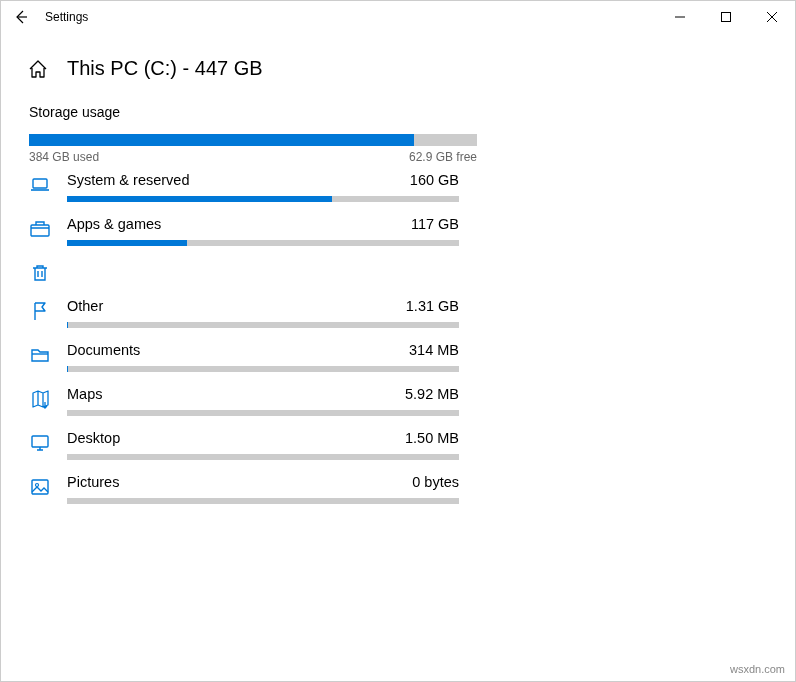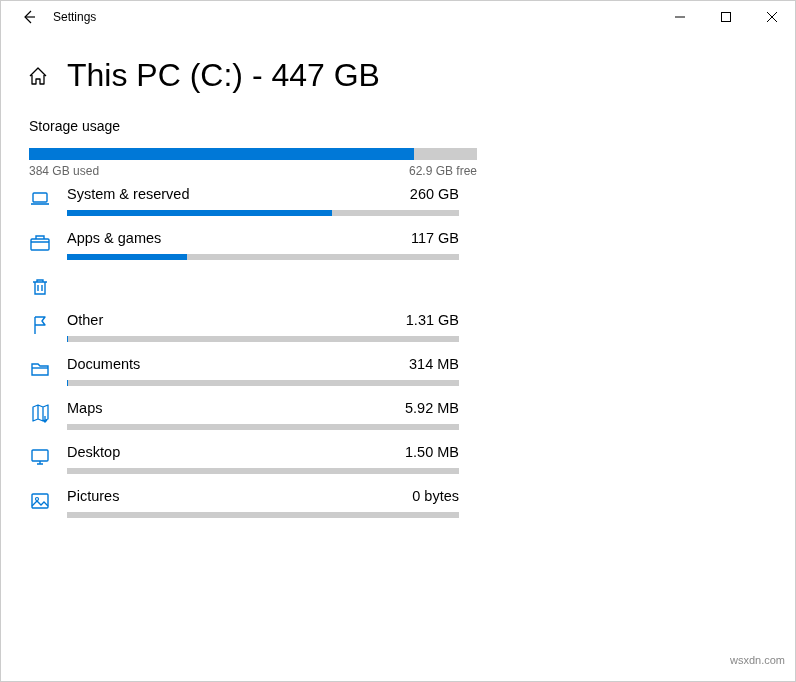--- a/index.html
+++ b/index.html
@@ -9,21 +9,20 @@
       width: 796px;
       height: 682px;
       position: relative;
       overflow: hidden;
       border: 1px solid #ccc;
     }
     .titlebar {
       height: 32px;
       display: flex;
       align-items: center;
-      padding-left: 8px;
     }
     .back-btn {
       width: 40px;
       height: 32px;
       display: flex;
       align-items: center;
       justify-content: center;
       font-size: 14px;
     }
     .title-text {
@@ -52,21 +51,21 @@
       align-items: center;
       margin-top: 24px;
       margin-bottom: 24px;
     }
     .home-icon {
       width: 22px;
       height: 22px;
       margin-right: 18px;
     }
     .page-title {
-      font-size: 32px;
+      font-size: 20px;
       font-weight: 400;
       color: #000;
     }
     .section-title {
       font-size: 14px;
       font-weight: 400;
       margin-bottom: 14px;
       margin-left: 2px;
     }
     .main-bar-wrap { margin-left: 2px; width: 448px; }
@@ -107,21 +106,21 @@
       margin-bottom: 8px;
     }
     .cat-bar {
       height: 6px;
       background: #ccc;
       display: flex;
     }
     .cat-bar-fill { height: 100%; background: #0078d7; }
     .watermark {
       position: absolute;
-      bottom: 15px;
+      bottom: 6px;
       right: 10px;
       font-size: 11px;
       color: #888;
     }
     svg { display: block; }
   </style>
 </head>
 <body>
 
 <div class="titlebar">
@@ -178,21 +177,21 @@
       <div class="cat-row">
         <span class="cat-icon">
           <svg viewBox="0 0 22 22" width="22" height="22">
             <rect x="4" y="5" width="14" height="9" rx="1" stroke="#0078d7" stroke-width="1.4" fill="none"></rect>
             <path d="M2 16 H20" stroke="#0078d7" stroke-width="1.6"></path>
           </svg>
         </span>
         <div class="cat-body">
           <div class="cat-head">
             <span>System &amp; reserved</span>
-            <span>260 GB</span>
+            <span>160 GB</span>
           </div>
           <div class="cat-bar">
             <div class="cat-bar-fill" style="width: 67.7%;"></div>
           </div>
         </div>
       </div>
       <div class="cat-row">
         <span class="cat-icon">
           <svg viewBox="0 0 22 22" width="22" height="22">
             <rect x="2" y="7" width="18" height="11" rx="1" stroke="#0078d7" stroke-width="1.4" fill="none"></rect>

